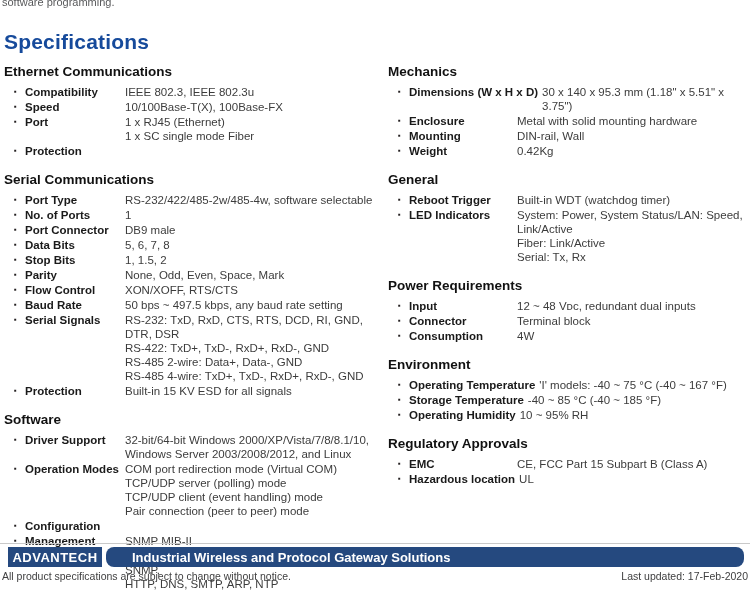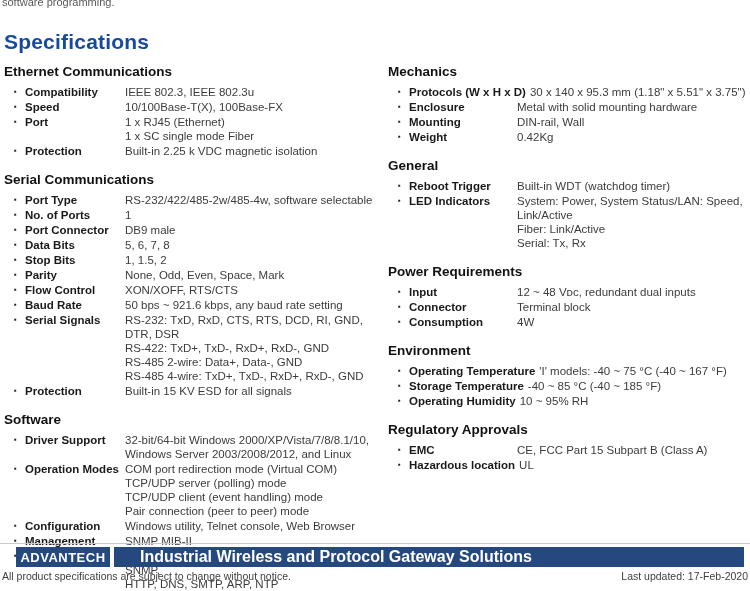--- a/index.html
+++ b/index.html
@@ -20,27 +20,27 @@
 
   .spec-row { display:flex; align-items:flex-start; font-size:11.5px; line-height:14px;
               margin:0 0 1px 10px; color:#3c3c3c; }
   .bullet { width:11px; font-size:8px; line-height:14px; color:#231f20; flex:0 0 11px; }
   .spec-label { font-weight:bold; color:#1a1a1a; flex:0 0 auto; min-width:100px; padding-right:4px; }
   .col-right .spec-label { min-width:108px; }
   .spec-value { flex:1 1 auto; white-space:pre-line; color:#3c3c3c; }
 
   .footer { position:absolute; left:0; right:0; bottom:0; height:43px; }
   .footer-topline { border-top:1px solid #c9c9c9; margin:0; }
-  .footer-bar { display:flex; height:20px; margin:3px 6px 0 16px; }
+  .footer-bar { display:flex; height:20px; margin:3px 6px 0 8px; }
   .logo-box { background:var(--navy); color:#ffffff; width:94px; display:flex;
               align-items:center; justify-content:center; font-weight:800;
               font-size:13px; letter-spacing:0.5px; }
   .logo-divider { width:4px; background:#ffffff; }
   .banner { flex:1; background:var(--navy); color:#ffffff; display:flex; align-items:center;
-            font-weight:bold; font-size:16px; padding-left:26px; }
+            font-weight:bold; font-size:13px; padding-left:26px;border-radius:8px; }
   .footer-meta { display:flex; justify-content:space-between; font-size:10.5px;
                  color:#404041; margin:3px 2px 0 2px; }
 </style>
 </head>
 <body>
 
 <div class="page">
 
   <div class="top-fragment">software programming.</div>
 
@@ -62,21 +62,20 @@
           </div>
           <div class="spec-row">
             <span class="bullet">▪</span>
             <span class="spec-label">Port</span>
             <span class="spec-value">1 x RJ45 (Ethernet)
 1 x SC single mode Fiber</span>
           </div>
           <div class="spec-row">
             <span class="bullet">▪</span>
             <span class="spec-label">Protection</span>
-            <span class="spec-value">Built-in 2.25 k VDC magnetic isolation</span>
           </div>
         </div>
         <div class="section">
           <div class="section-title">Serial Communications</div>
           <div class="spec-row">
             <span class="bullet">▪</span>
             <span class="spec-label">Port Type</span>
             <span class="spec-value">RS-232/422/485-2w/485-4w, software selectable</span>
           </div>
           <div class="spec-row">
@@ -105,21 +104,21 @@
             <span class="spec-value">None, Odd, Even, Space, Mark</span>
           </div>
           <div class="spec-row">
             <span class="bullet">▪</span>
             <span class="spec-label">Flow Control</span>
             <span class="spec-value">XON/XOFF, RTS/CTS</span>
           </div>
           <div class="spec-row">
             <span class="bullet">▪</span>
             <span class="spec-label">Baud Rate</span>
-            <span class="spec-value">50 bps ~ 921.6 kbps, any baud rate setting</span>
+            <span class="spec-value">50 bps ~ 497.5 kbps, any baud rate setting</span>
           </div>
           <div class="spec-row">
             <span class="bullet">▪</span>
             <span class="spec-label">Serial Signals</span>
             <span class="spec-value">RS-232: TxD, RxD, CTS, RTS, DCD, RI, GND, DTR, DSR
 RS-422: TxD+, TxD-, RxD+, RxD-, GND
 RS-485 2-wire: Data+, Data-, GND
 RS-485 4-wire: TxD+, TxD-, RxD+, RxD-, GND</span>
           </div>
           <div class="spec-row">
@@ -140,41 +139,40 @@
             <span class="bullet">▪</span>
             <span class="spec-label">Operation Modes</span>
             <span class="spec-value">COM port redirection mode (Virtual COM)
 TCP/UDP server (polling) mode
 TCP/UDP client (event handling) mode
 Pair connection (peer to peer) mode</span>
           </div>
           <div class="spec-row">
             <span class="bullet">▪</span>
             <span class="spec-label">Configuration</span>
-            <span class="spec-value">Windows utility, Telnet console, Web Browser</span>
           </div>
           <div class="spec-row">
             <span class="bullet">▪</span>
             <span class="spec-label">Management</span>
             <span class="spec-value">SNMP MIB-II</span>
           </div>
           <div class="spec-row">
             <span class="bullet">▪</span>
             <span class="spec-label">Protocols</span>
             <span class="spec-value">ICMP, IP, TCP, UDP, BOOTP, DHCP, Auto IP, SNMP,
 HTTP, DNS, SMTP, ARP, NTP</span>
           </div>
         </div>
       </div>
     <div class="col-right" id="col-right">
         <div class="section">
           <div class="section-title">Mechanics</div>
           <div class="spec-row">
             <span class="bullet">▪</span>
-            <span class="spec-label">Protocols (W x H x D)</span>
+            <span class="spec-label">Dimensions (W x H x D)</span>
             <span class="spec-value">30 x 140 x 95.3 mm (1.18" x 5.51" x 3.75")</span>
           </div>
           <div class="spec-row">
             <span class="bullet">▪</span>
             <span class="spec-label">Enclosure</span>
             <span class="spec-value">Metal with solid mounting hardware</span>
           </div>
           <div class="spec-row">
             <span class="bullet">▪</span>
             <span class="spec-label">Mounting</span>

